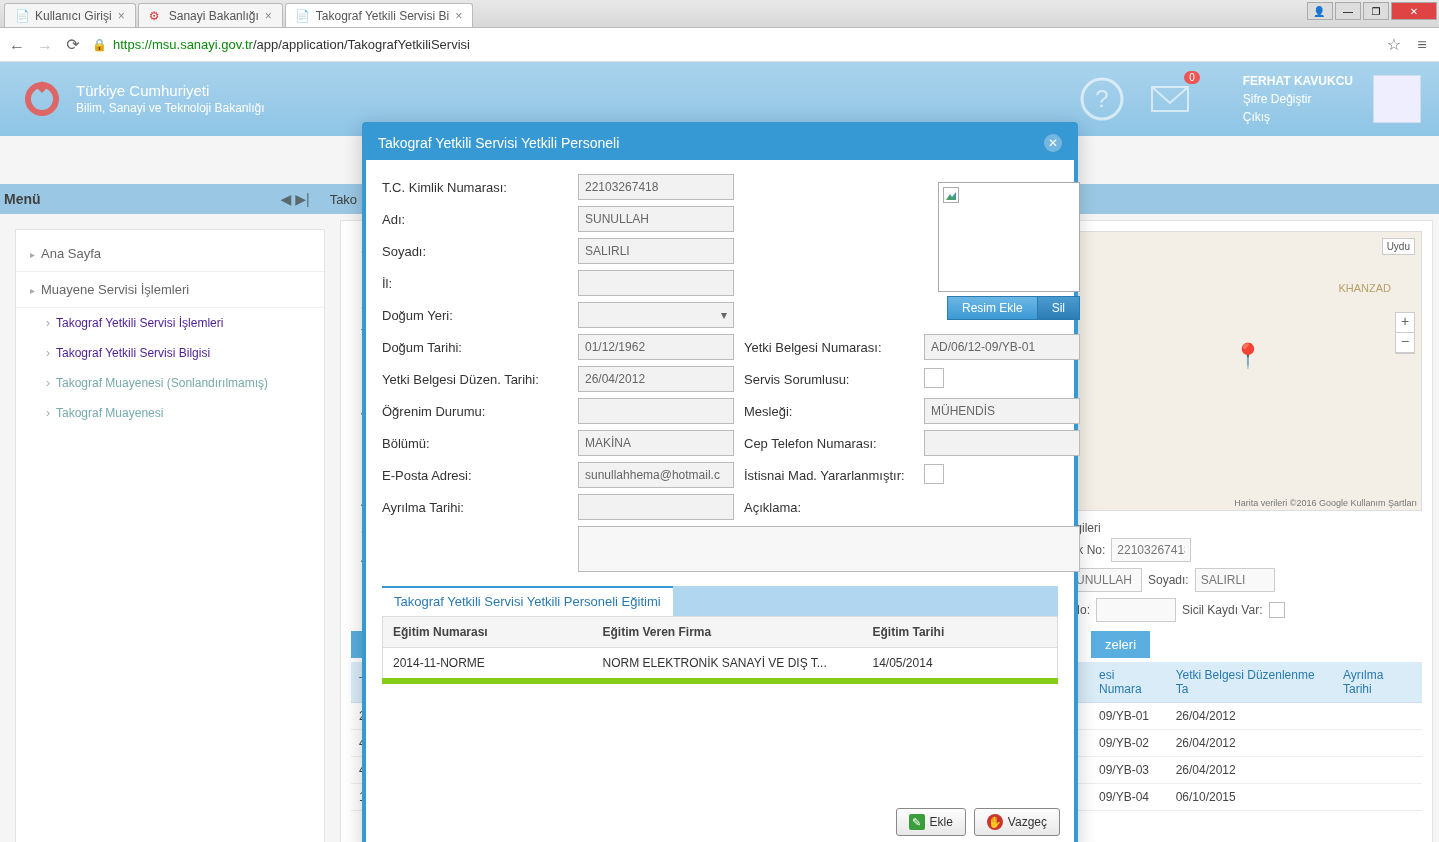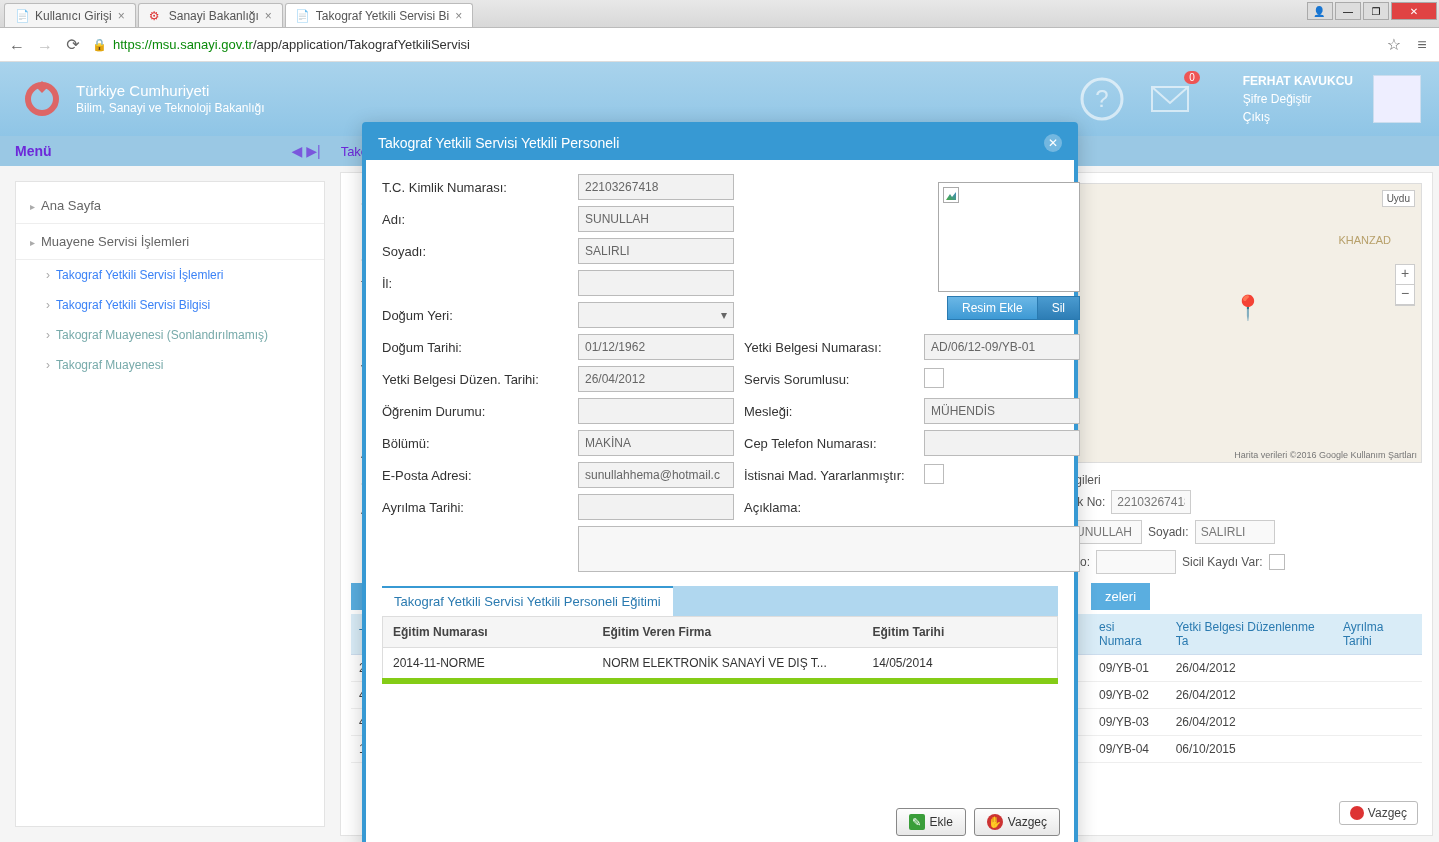--- a/index.html
+++ b/index.html
@@ -29,31 +29,31 @@
 .title1 { font-size: 15px; }
 .title2 { font-size: 12px; }
 .header-right { position: absolute; right: 18px; top: 10px; display: flex; align-items: center; gap: 20px; }
 .help-icon, .mail-icon { width: 48px; height: 48px; opacity: 0.6; }
 .mail-wrap { position: relative; }
 .mail-badge { position: absolute; top: -4px; right: -6px; background: #e55; color: #fff; font-size: 10px; border-radius: 8px; padding: 1px 5px; }
 .user-block { color: #fff; font-size: 12px; line-height: 1.5; margin-left: 29px; }
 .user-name { font-weight: bold; }
 .avatar { width: 48px; height: 48px; background: #eef; border: 1px solid #cde; }
 
-.menu-bar { height: 30px; background: #9ac8e4; display: flex; align-items: center; color: #6d28d9; font-size: 14px; padding: 0 15px; }
+.menu-bar { height: 30px; background: #9ac8e4; display: flex; align-items: center; color: #404040; font-size: 14px; padding: 0 4px; margin-top: 48px; }
 .menu-label { font-weight: bold; }
 .menu-crumb { margin-left: 300px; font-size: 13px; }
 
 
 .main { display: flex; height: calc(842px - 28px - 34px - 74px - 30px); }
 .sidebar { width: 310px; background: #fff; border: 1px solid #e3e3e3; margin: 15px; padding: 6px 0; font-size: 13px; }
 .side-item { padding: 10px 14px; color: #666; border-bottom: 1px solid #eee; cursor: pointer; }
 .side-item::before { content: "▸"; margin-right: 6px; color: #aaa; font-size: 10px; }
 .side-sub { padding: 8px 14px 8px 30px; color: #7aa; font-size: 12px; cursor: pointer; }
-.side-sub.active { color: #3b82f6; }
+.side-sub.active { color: #4c1d95; }
 .side-sub::before { content: "›"; margin-right: 6px; color: #aaa; }
 
 .content { flex: 1; position: relative; margin: 6px 6px 6px 0; background: #fff; border: 1px solid #e3e3e3; overflow: hidden; }
 .bg-form { padding: 14px 20px; font-size: 13px; color: #555; }
 .bg-form .row { height: 28px; display: flex; align-items: center; }
 
 .bg-map { position: absolute; right: 10px; top: 10px; width: 360px; height: 280px; background: #f3efe6; border: 1px solid #ddd; overflow: hidden; }
 .map-label { position: absolute; color: #b7a06a; font-size: 11px; }
 .map-marker { position: absolute; left: 170px; top: 110px; color: #e74c3c; font-size: 24px; }
 .map-zoom { position: absolute; right: 6px; top: 80px; width: 20px; background: #fff; border: 1px solid #ccc; }

